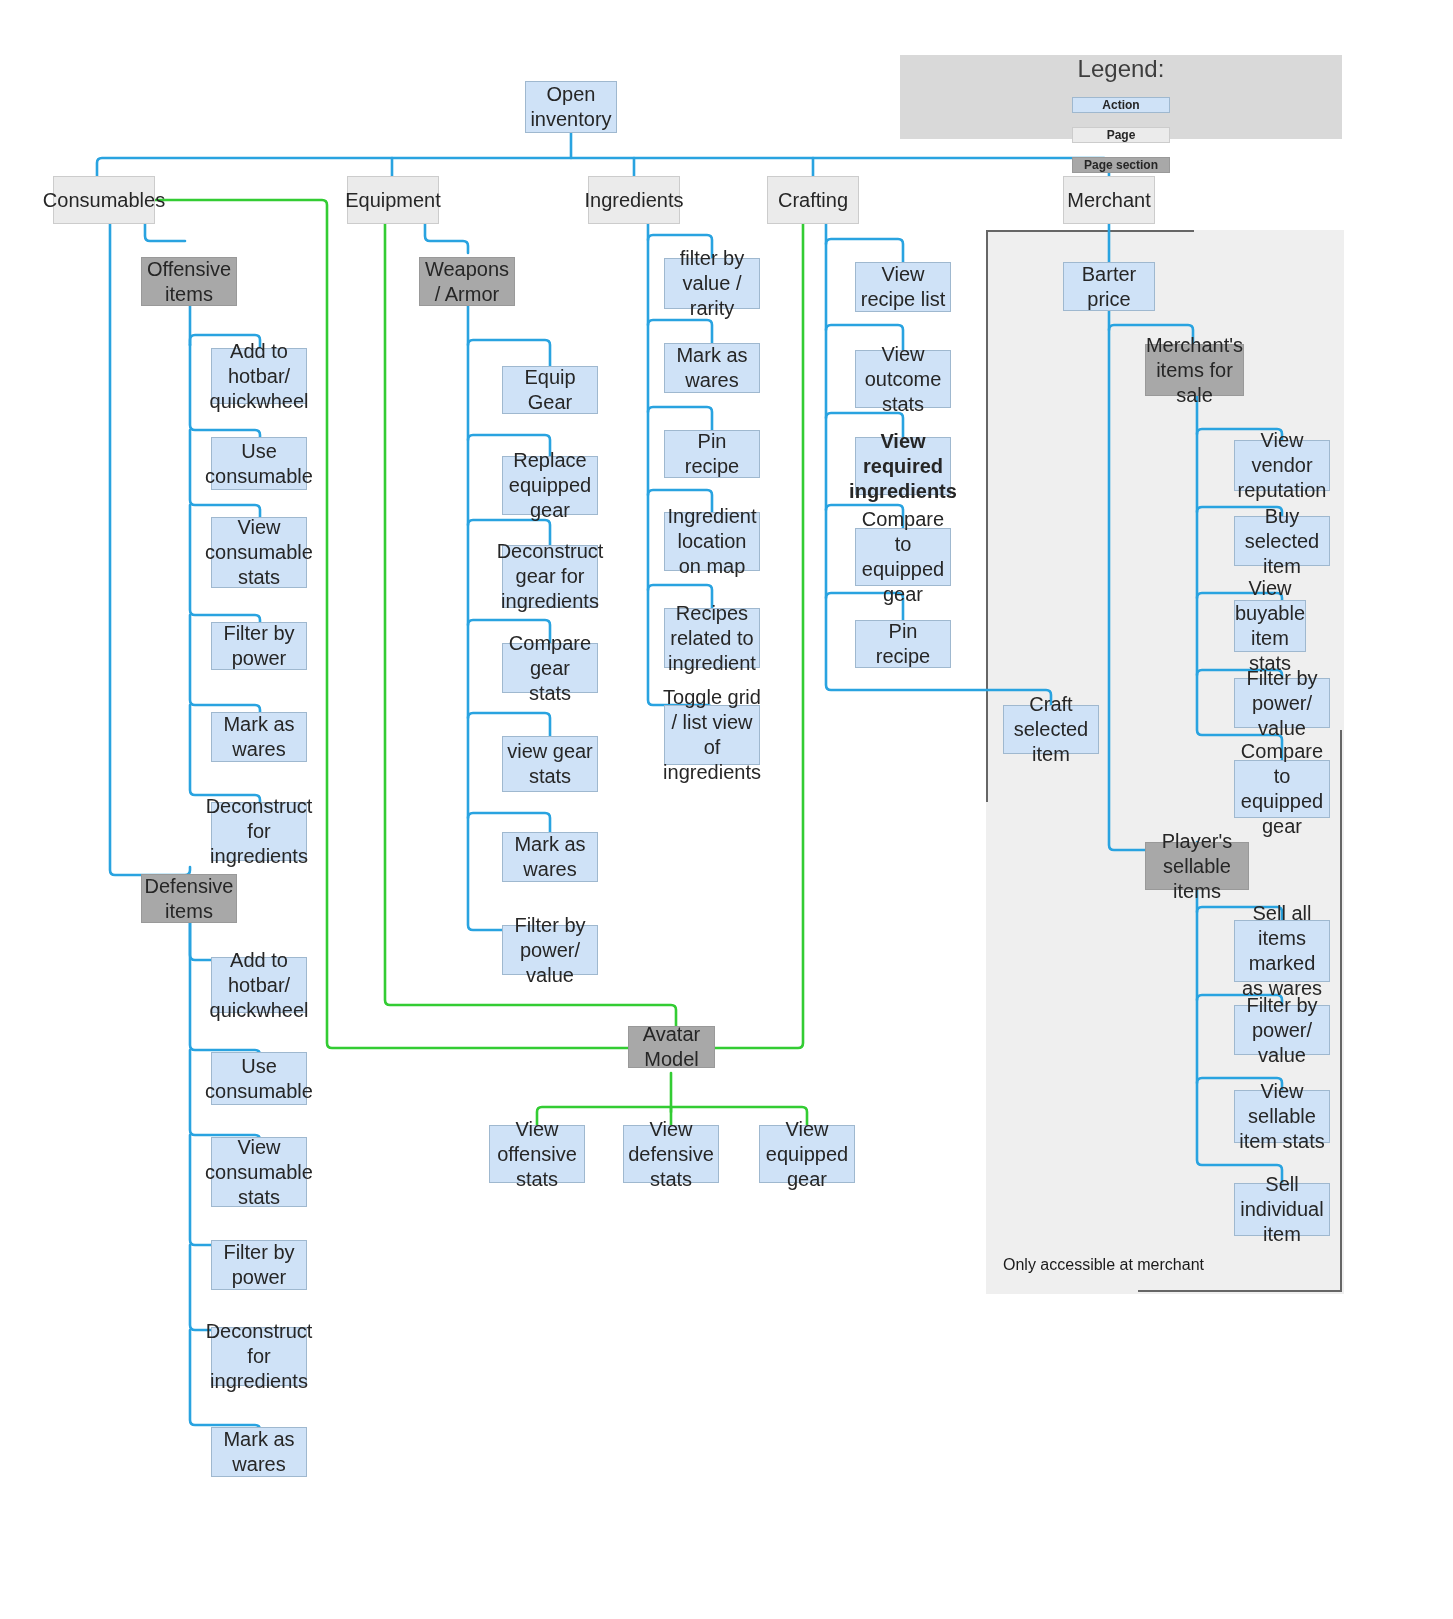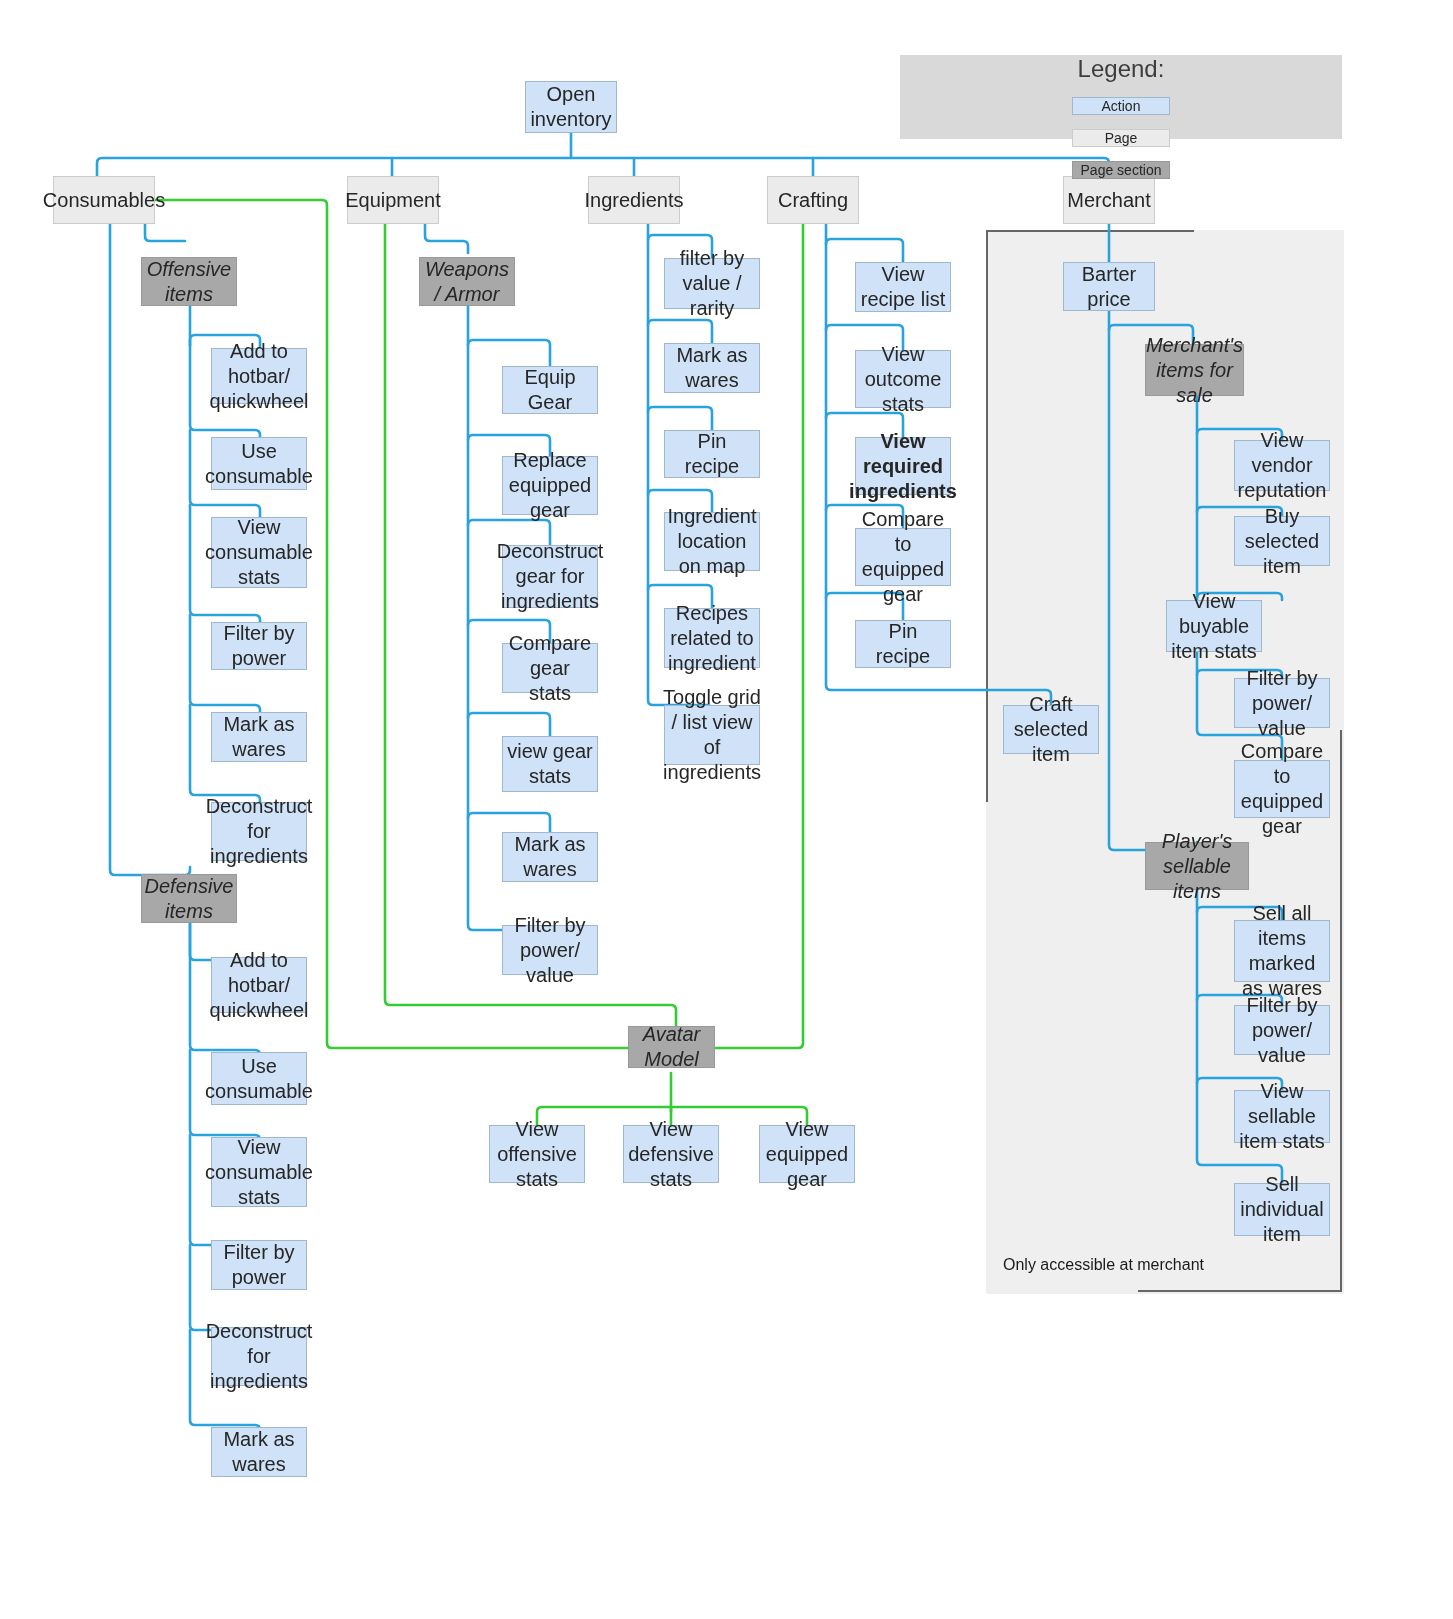--- a/index.html
+++ b/index.html
@@ -6,35 +6,35 @@
   body{font-family:"Liberation Sans", sans-serif;}
   #canvas{position:relative;width:1453px;height:1619px;background:#ffffff;overflow:hidden;}
 
   svg.edges{position:absolute;left:0;top:0;width:1453px;height:1619px;pointer-events:none;}
 
   .node{position:absolute;box-sizing:border-box;display:flex;align-items:center;justify-content:center;
         text-align:center;font-size:20px;line-height:1.25;color:#262626;padding:2px 4px;
         border:1px solid #b3b3b3;}
   .node.action{background:#cfe2f7;border-color:#9fb8cf;}
   .node.page{background:#ebebeb;border-color:#cccccc;}
-  .node.section{background:#a8a8a8;border-color:#999999;font-style:italic;}
+  .node.section{background:#a8a8a8;border-color:#999999;}
 
   #merchant-panel{position:absolute;background:#efefef;border:1px solid #efefef;}
   #merchant-panel-top{position:absolute;background:#666666;height:2px;}
   #merchant-panel-right{position:absolute;background:#666666;width:2px;}
   #merchant-panel-left{position:absolute;background:#666666;width:2px;}
   #merchant-panel-bottom{position:absolute;background:#666666;height:2px;}
 
   #merchant-note{position:absolute;font-size:16px;color:#1a1a1a;white-space:nowrap;}
 
   #legend{position:absolute;background:#d9d9d9;display:flex;align-items:center;gap:14px;
           padding:0 16px;box-sizing:border-box;flex-direction:column;}
   #legend-title{font-size:24px;color:#3d3d3d;}
   .legend-swatch{box-sizing:border-box;display:flex;align-items:flex-end;justify-content:center;
-                 font-size:14px;color:#262626;border:1px solid #b3b3b3;width:98px;height:56px;}
+                 font-size:12px;color:#262626;border:1px solid #b3b3b3;width:98px;height:56px;font-weight:bold;}
   .legend-swatch.action{background:#cfe2f7;border-color:#9fb8cf;}
   .legend-swatch.page{background:#ebebeb;border-color:#cccccc;}
   .legend-swatch.section{background:#a8a8a8;border-color:#999999;}
 </style>
 </head>
 <body>
 
 <div id="canvas">
 
   <div id="merchant-panel" style="left:986px;top:230px;width:356px;height:1062px;"></div>
@@ -264,21 +264,21 @@
   <div class="node action" style="left:1063px;top:262px;width:92px;height:49px;">
       <span>Barter price</span>
     </div>
 
   <div class="node action" style="left:1234px;top:440px;width:96px;height:51px;">
       <span>View vendor reputation</span>
     </div>
   <div class="node action" style="left:1234px;top:516px;width:96px;height:50px;">
       <span>Buy selected item</span>
     </div>
-  <div class="node action" style="left:1166px;top:600px;width:96px;height:52px;">
+  <div class="node action" style="left:1234px;top:600px;width:72px;height:52px;">
       <span>View buyable item stats</span>
     </div>
   <div class="node action" style="left:1234px;top:678px;width:96px;height:50px;">
       <span>Filter by power/ value</span>
     </div>
   <div class="node action" style="left:1234px;top:760px;width:96px;height:58px;">
       <span>Compare to equipped gear</span>
     </div>
 
   <div class="node action" style="left:1234px;top:920px;width:96px;height:62px;">

